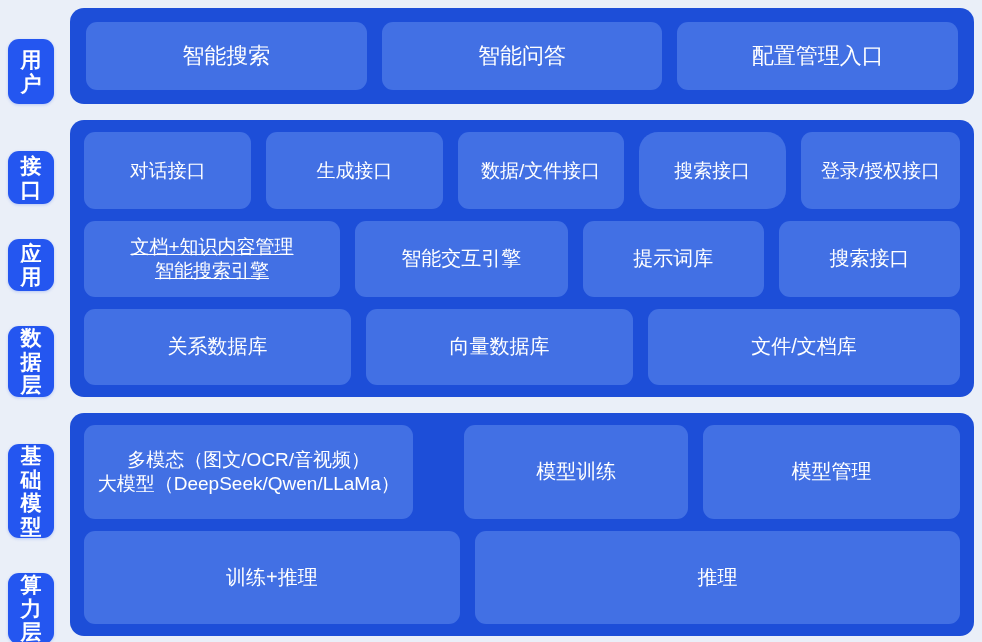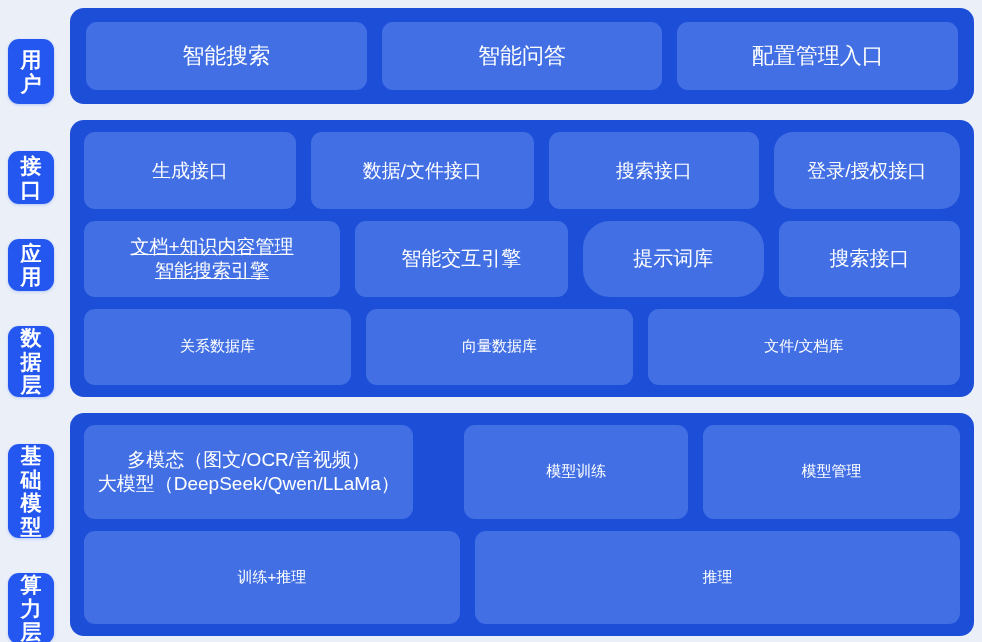--- a/index.html
+++ b/index.html
@@ -84,21 +84,21 @@
   }
 
   .node {
     background: #4270e4;
     border-radius: 11px;
     color: #ffffff;
     display: flex;
     align-items: center;
     justify-content: center;
     text-align: center;
-    font-size: 15px;
+    font-size: 20px;
     line-height: 1.26;
     padding: 4px 8px;
     box-sizing: border-box;
     flex: 1 1 0;
     min-width: 0;
     white-space: pre-line;
   }
   .node.sm { font-size: 19px; }
   .node.tall { font-size: 20px; }
 
@@ -108,21 +108,21 @@
   
   .row-interface .node:nth-child(1) { flex: 1.06 1 0; }
   .row-interface .node:nth-child(2) { flex: 1.12 1 0; text-align: center; }
   .row-interface .node:nth-child(3) { flex: 1.05 1 0; }
   .row-interface .node:nth-child(4) { flex: 0.92 1 0; border-radius: 19px; }
   .row-interface .node:nth-child(5) { flex: 1.00 1 0; }
 
   
   .row-application .node:nth-child(1) { flex: 1.22 1 0; text-decoration: underline; }
   .row-application .node:nth-child(2) { flex: 1.00 1 0; }
-  .row-application .node:nth-child(3) { flex: 0.84 1 0; border-radius: 27px; }
+  .row-application .node:nth-child(3) { flex: 0.84 1 0; }
   .row-application .node:nth-child(4) { flex: 0.84 1 0; }
 
   
   .row-data .node:nth-child(1) { flex: 1 1 0; }
   .row-data .node:nth-child(2) { flex: 1 1 0; }
   .row-data .node:nth-child(3) { flex: 1.18 1 0; }
 
   
   .row-model .node:nth-child(1) { flex: 1.30 1 0; }
   .row-model .node:nth-child(2) { flex: 0.86 1 0; margin-left: 36px; }
@@ -152,20 +152,21 @@
 
   <div class="band band-middle">
     <div class="tab-col">
       <div class="tab">接口</div>
       <div class="tab">应用</div>
       <div class="tab">数据层</div>
     </div>
     <div class="card">
 
       <div class="row row-interface">
+        <div class="node sm">对话接口</div>
         <div class="node sm">生成接口</div>
         <div class="node sm">数据/文件接口</div>
         <div class="node sm">搜索接口</div>
         <div class="node sm">登录/授权接口</div>
       </div>
 
       <div class="row row-application">
         <div class="node sm">文档+知识内容管理
 智能搜索引擎</div>
         <div class="node tall">智能交互引擎</div>

